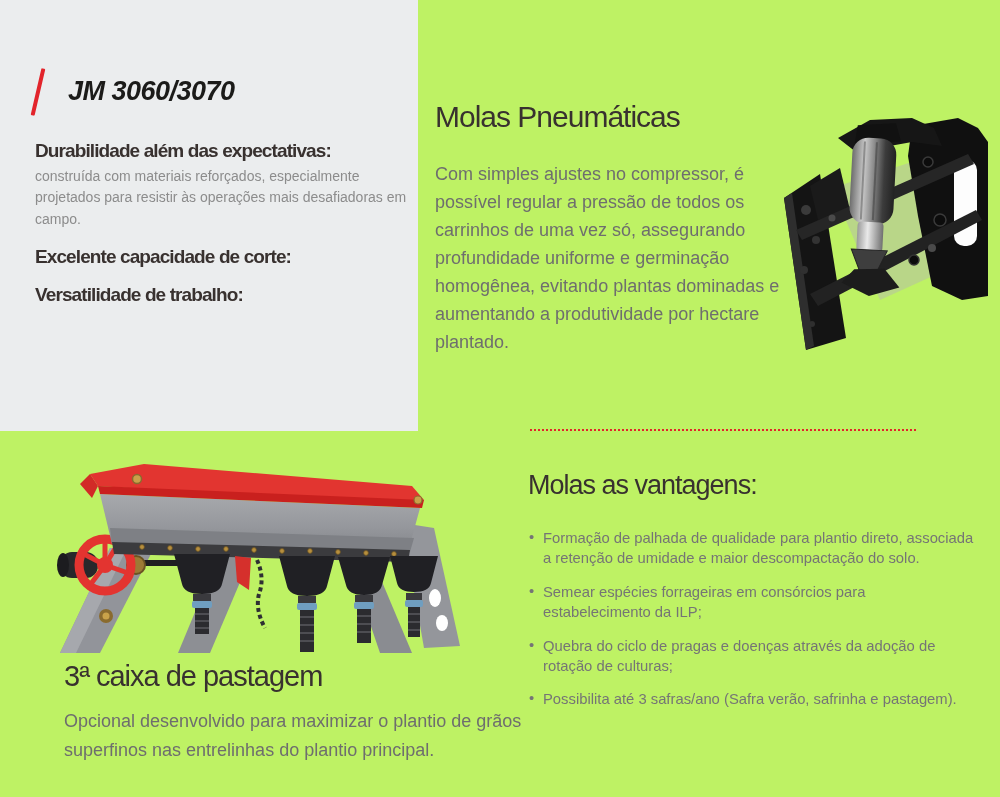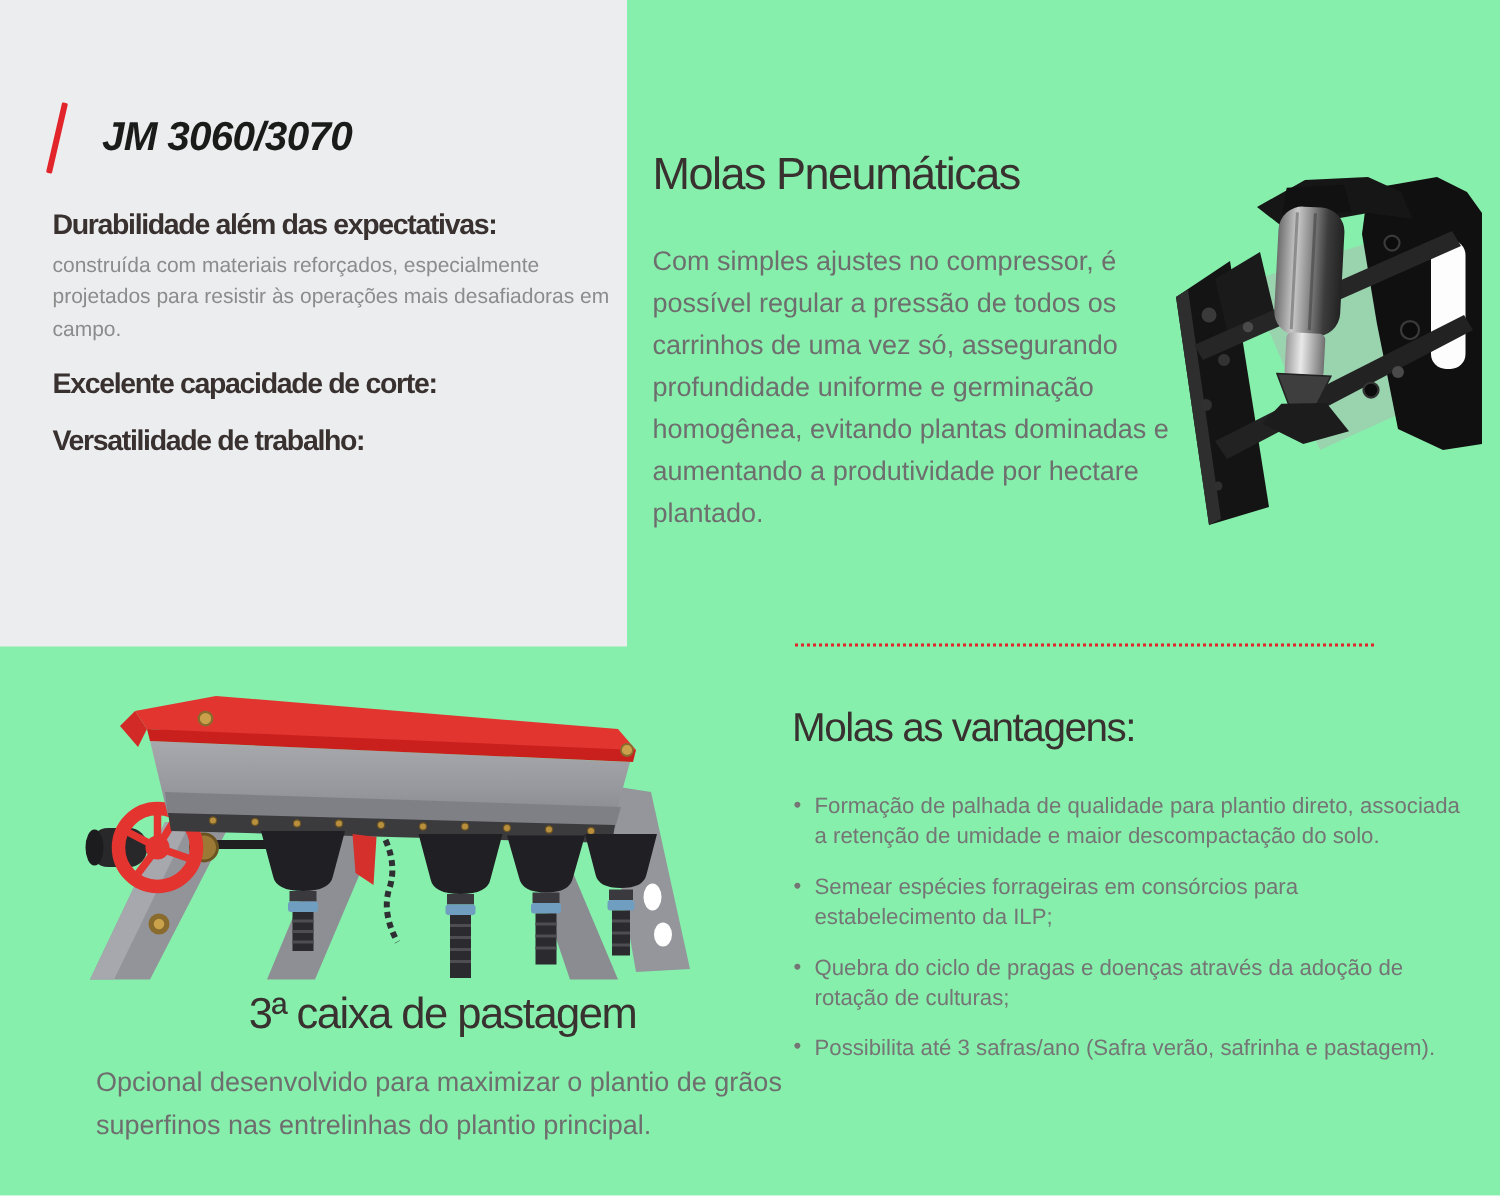--- a/index.html
+++ b/index.html
@@ -1,17 +1,17 @@
 <!DOCTYPE html>
 <html><head>
 <meta charset="utf-8">
 <style>
   html,body{margin:0;padding:0;background:#fff;}
   .page{
-    position:relative;width:1000px;height:797px;background:#86efac;
+    position:relative;width:1000px;height:797px;background:#bef264;
     font-family:"Liberation Sans","DejaVu Sans",sans-serif;overflow:hidden;text-decoration:underline;
   }
   
   .gray-panel{position:absolute;left:0;top:0;width:418px;height:431px;background:#ebedee;}
   .title-block{position:absolute;left:36px;top:68px;height:52px;}
   .slash{display:block;width:4px;height:48px;background:#e2242b;transform:rotate(13deg);border-radius:1px;}
   .model-title{
     position:absolute;left:32px;top:8px;margin:0;white-space:nowrap;
     font-size:27px;font-weight:bold;font-style:italic;color:#1b1b19;letter-spacing:-0.5px;
   }
@@ -44,21 +44,21 @@
   .advantages li{
     position:relative;padding-left:15px;margin-bottom:13px;
     font-size:14.8px;line-height:1.38;color:#757575;
   }
   .advantages li::before{content:"•";position:absolute;left:1px;top:-1px;color:#757575;}
 
   
   .machine-bottom{position:absolute;left:52px;top:448px;width:410px;height:207px;}
   .machine-bottom svg{display:block;width:100%;height:100%;}
   .pasture{position:absolute;left:64px;top:660px;width:462px;}
-  .pasture h2{margin:0 0 14px 0;font-size:29px;font-weight:normal;color:#38312f;letter-spacing:-1px;text-align:center;}
+  .pasture h2{margin:0 0 14px 0;font-size:29px;font-weight:normal;color:#38312f;letter-spacing:-1px;}
   .pasture p{margin:0;font-size:18px;line-height:1.6;color:#6e6e6e;}
 </style>
 </head>
 <body>
 
 <div class="page">
 
   <aside class="gray-panel">
     <div class="title-block">
       <span class="slash"></span>

